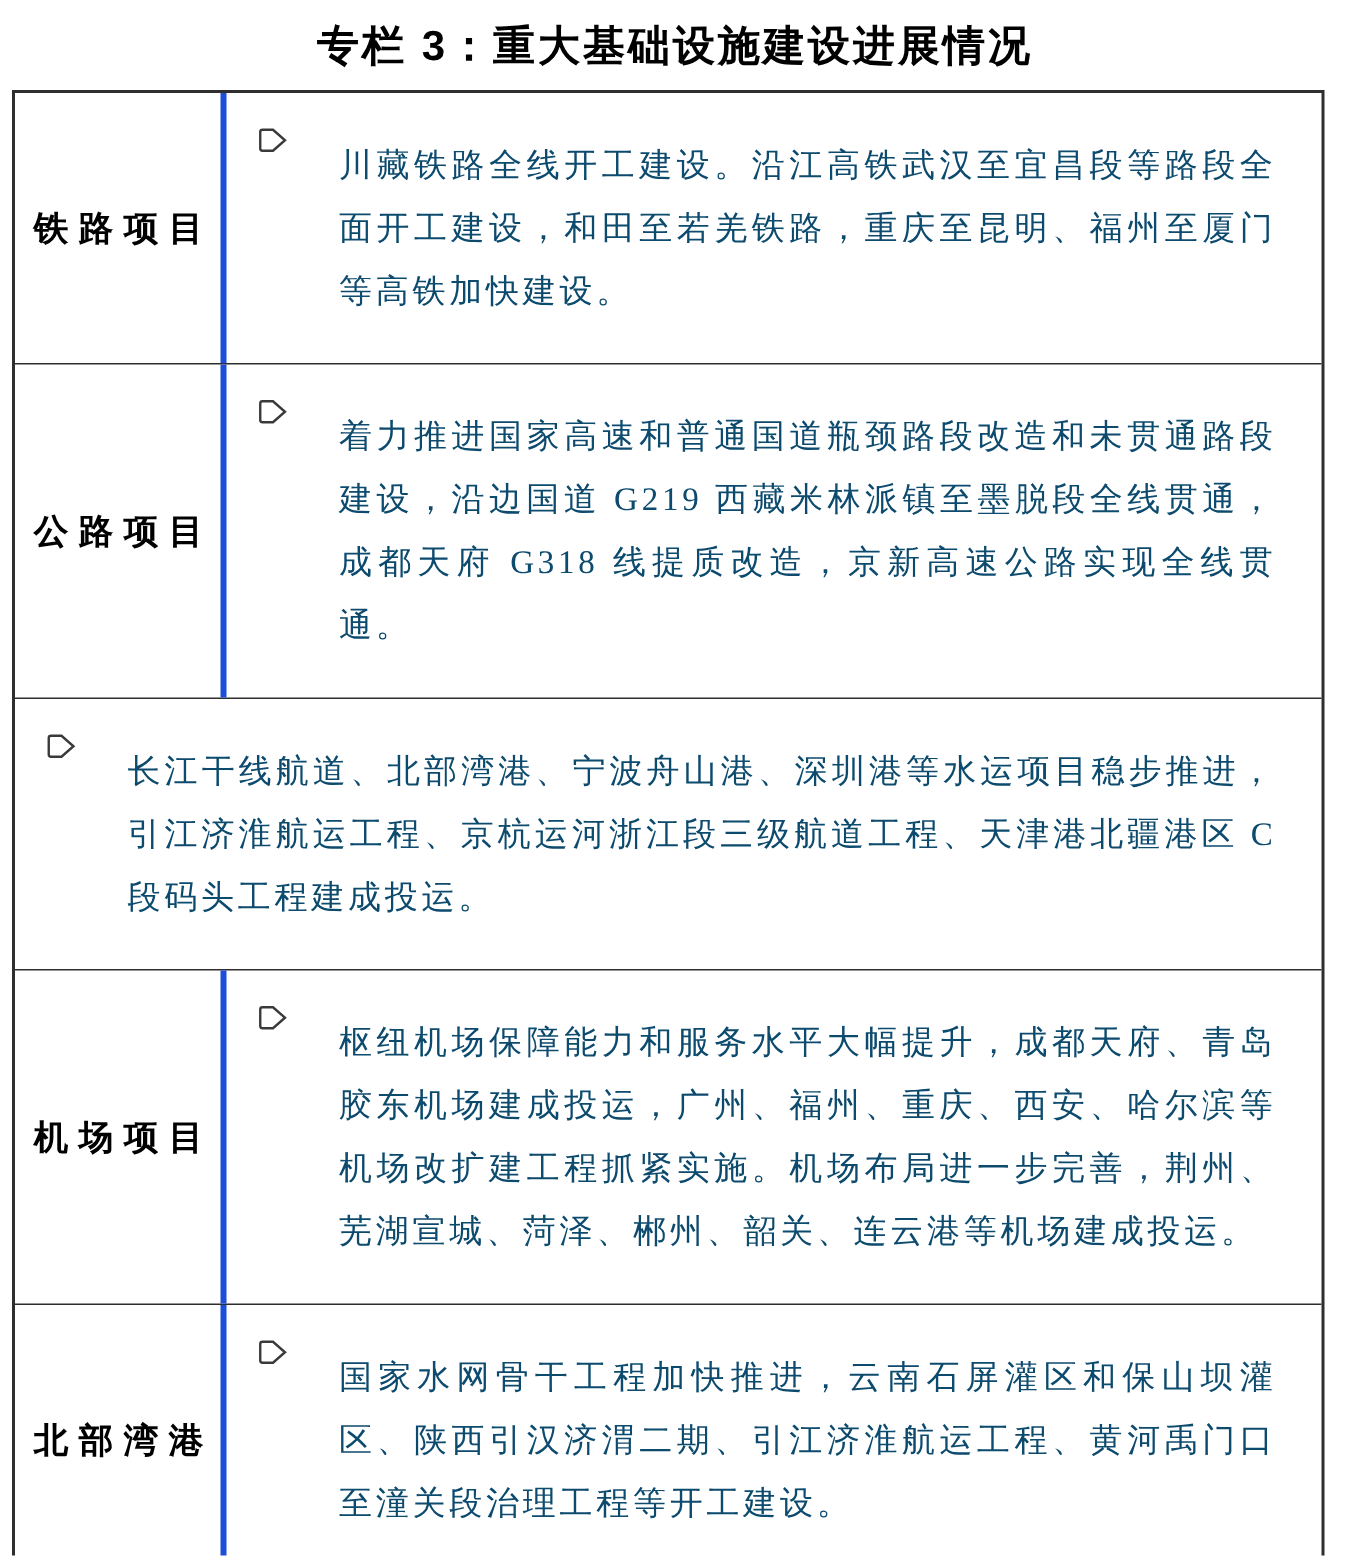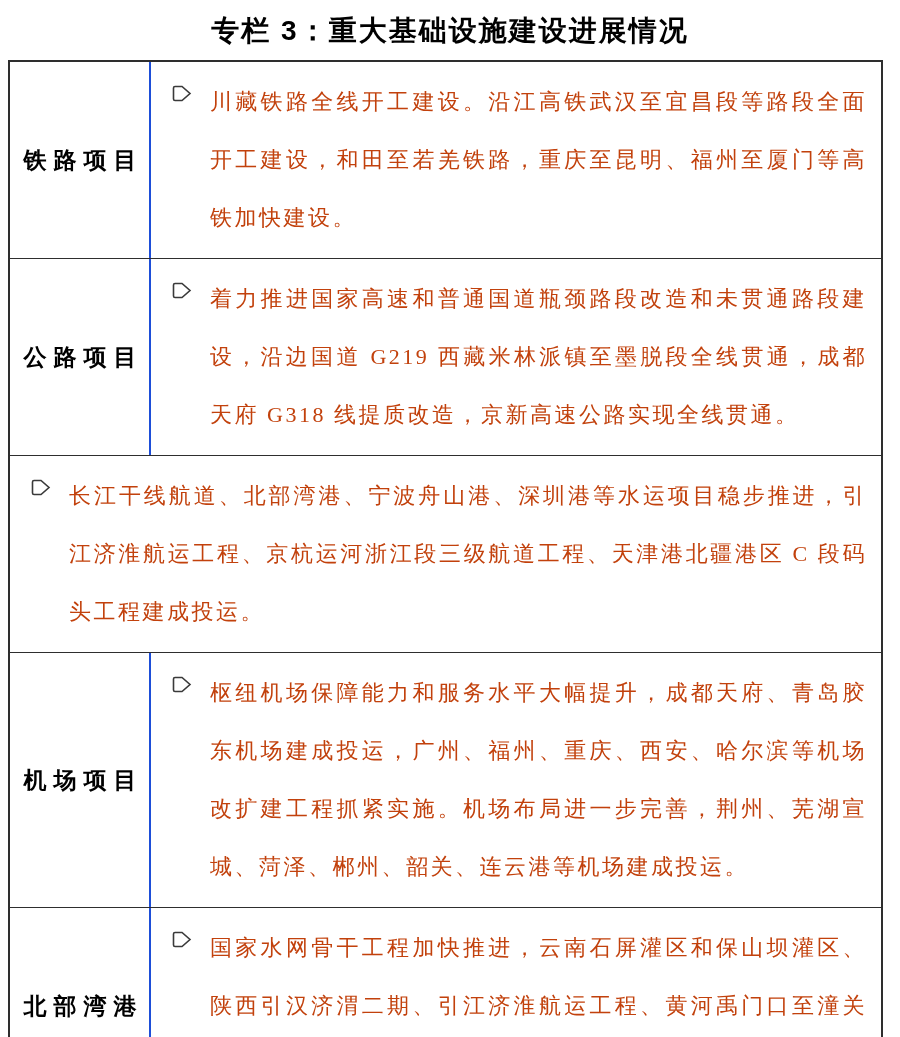--- a/index.html
+++ b/index.html
@@ -31,21 +31,21 @@
   }
   .info-row {
     display: flex;
     border-top: 1px solid #2e2e2e;
     min-height: 145px;
   }
   .info-row:first-child { border-top: none; }
   .label-cell {
     flex: 0 0 141px;
     width: 141px;
-    border-right: 2px solid #1d4ed8;
+    border-right: 4px solid #1d4ed8;
     display: flex;
     align-items: center;
     justify-content: center;
     text-align: center;
     font-family: "Liberation Sans", "DejaVu Sans", sans-serif;
     font-weight: bold;
     font-size: 23px;
     letter-spacing: 7px;
     line-height: 38px;
     padding: 6px 0 6px 8px;
@@ -57,27 +57,27 @@
     padding: 11px 14px 11px 19px;
   }
   .bullet {
     flex: 0 0 23px;
     width: 23px;
     height: 21px;
     margin-top: 10px;
     margin-right: 17px;
   }
   .body-text {
-    margin: 0;
+    margin: 16px;
     font-size: 22px;
-    line-height: 58px;
+    line-height: 42px;
     letter-spacing: 2.5px;
     text-align: justify;
     text-justify: inter-character;
-    color: #c2410c;
+    color: #0c4a6e;
   }
 </style>
 </head>
 <body>
 
 <div class="doc-title">专栏 3：重大基础设施建设进展情况</div>
 
 <div class="info-table">
 
   <div class="info-row">

